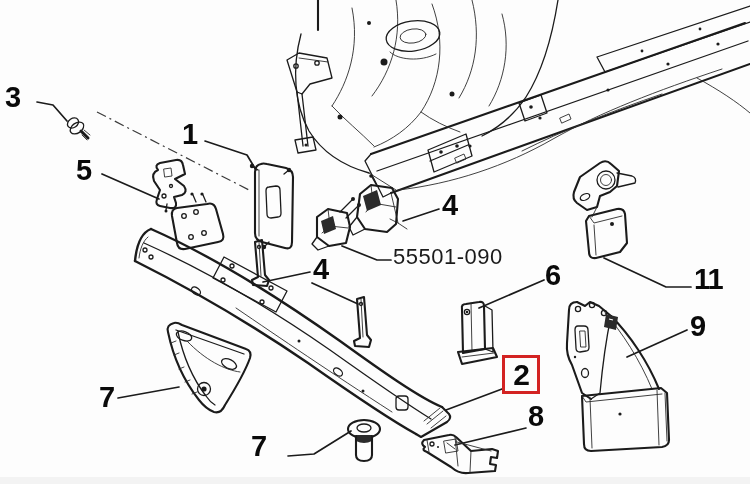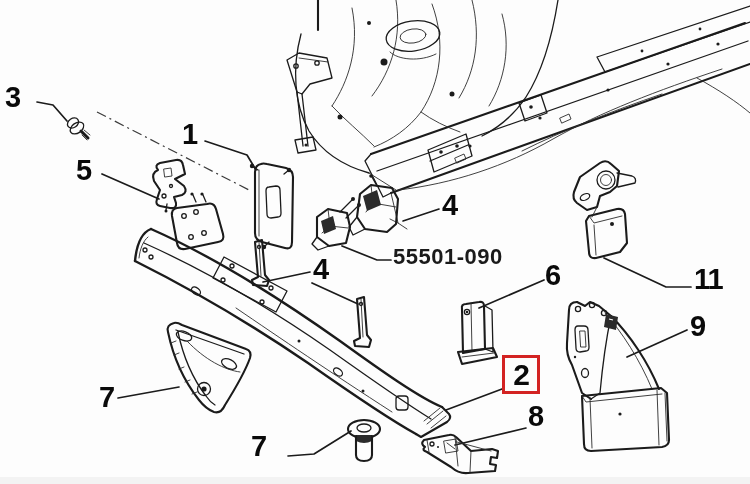--- a/index.html
+++ b/index.html
@@ -41,21 +41,21 @@
   .c11{left:694px;top:265px}
   .c12{left:251px;top:432px}
   .hlbox{
     position:absolute;left:502px;top:355px;width:38px;height:39px;
     box-sizing:border-box;border:3px solid #d32322;
     display:flex;align-items:center;justify-content:center;
   }
   .hlbox .callout{position:static;font-size:30px;}
   .part-number{
     position:absolute;left:393px;top:246px;
-    font-size:22px;font-weight:700;color:#1a1a1a;letter-spacing:0.5px;
+    font-size:22px;font-weight:400;color:#1a1a1a;letter-spacing:0.5px;
     line-height:1;user-select:none;
   }
   .bottom-strip{position:absolute;left:0;top:477px;width:750px;height:7px;background:#f3f3f3;}
 </style>
 </head>
 <body>
 
 <div class="stage">
 
   <svg width="750" height="484" viewBox="0 0 750 484">

